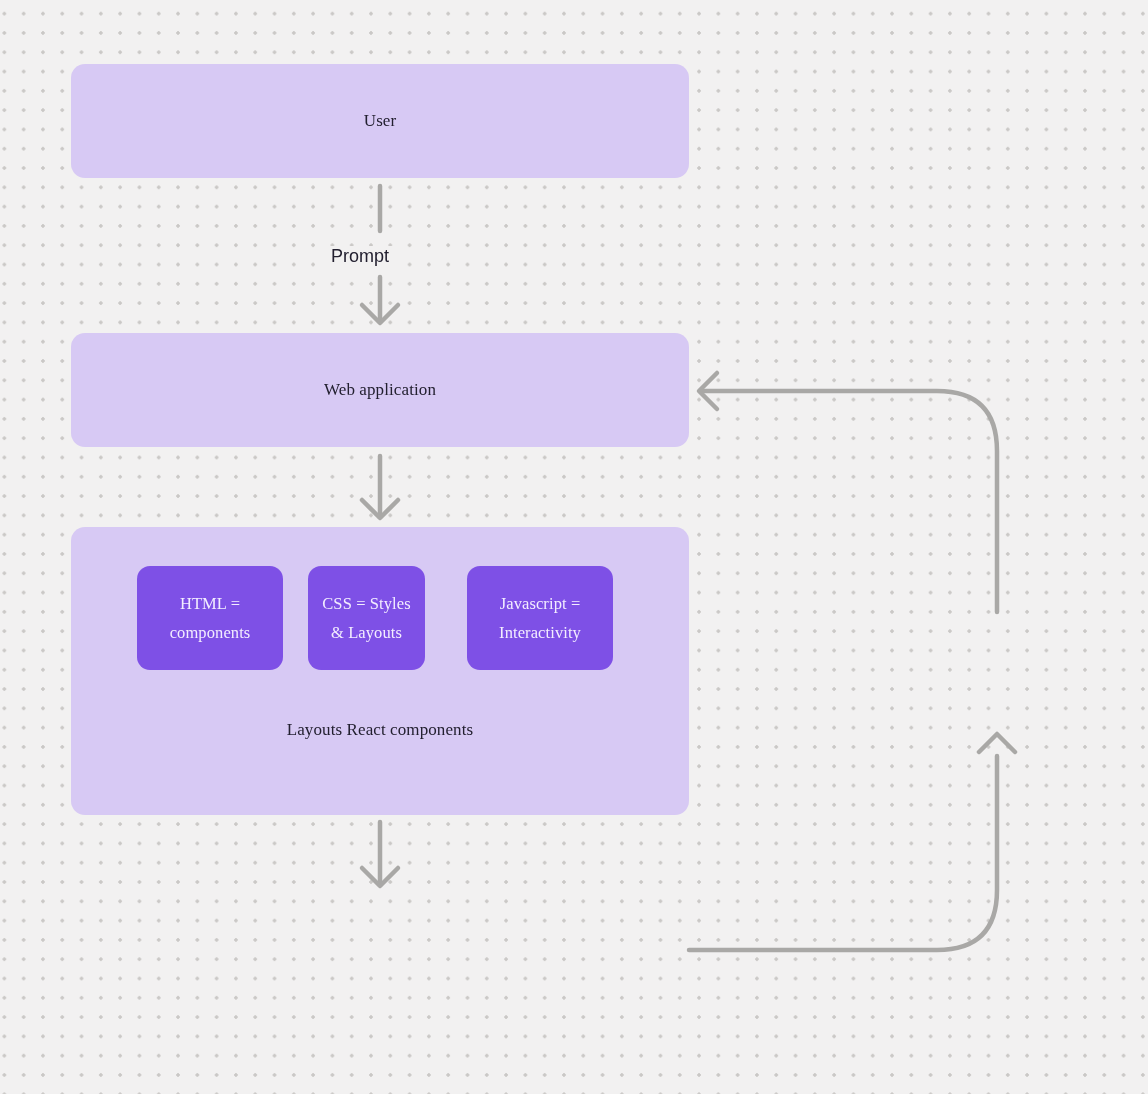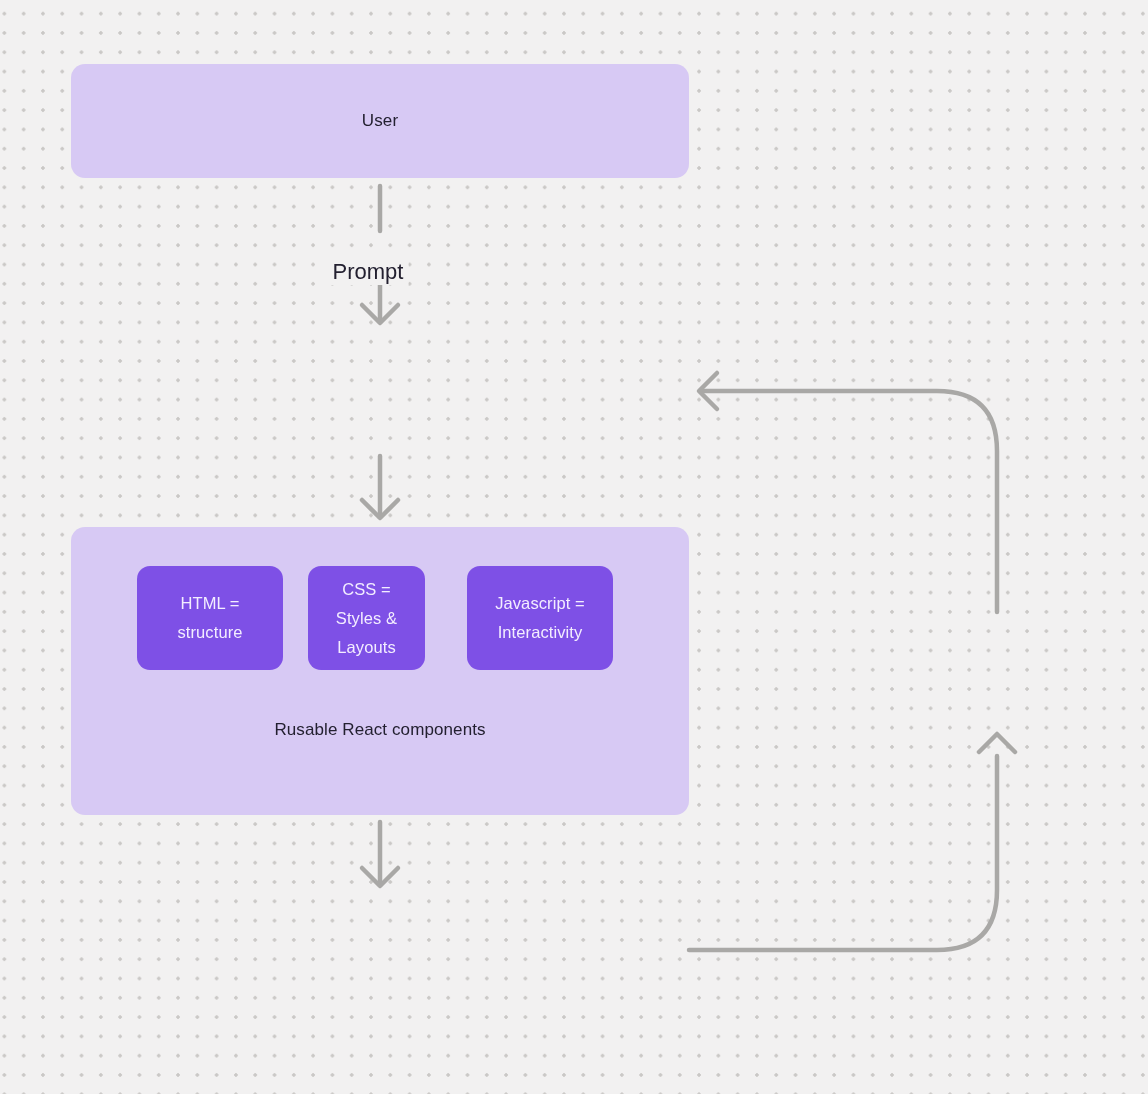--- a/index.html
+++ b/index.html
@@ -18,21 +18,21 @@
     position:relative;width:1148px;height:1094px;
     background-color:var(--canvas-bg);
     background-image:radial-gradient(circle,var(--dot) 1.5px,transparent 1.7px);
     background-size:19.3px 19.3px;
     background-position:14px 4px;
   }
   svg.connectors{position:absolute;inset:0;width:1148px;height:1094px;pointer-events:none;}
   svg.connectors path{fill:none;stroke:var(--connector);stroke-width:4.5;stroke-linecap:round;stroke-linejoin:round;}
   .node{
     position:absolute;display:flex;align-items:center;justify-content:center;
-    text-align:center;border-radius:14px;
+    text-align:center;border-radius:14px;font-family:Liberation Serif, serif;
   }
   .node.light{
     background:var(--node-light);
     color:var(--text-dark);
     font-size:17px;
     letter-spacing:.1px;
   }
   .node.dark{
     background:var(--node-dark);
     color:var(--text-light);
@@ -47,23 +47,23 @@
   .node-html{left:66px;top:39px;width:146px;height:104px;}
   .node-css{left:237px;top:39px;width:117px;height:104px;}
   .node-js{left:396px;top:39px;width:146px;height:104px;}
   .group-label{
     position:absolute;left:0;top:189px;width:100%;
     text-align:center;font-size:17px;color:var(--text-dark);line-height:28px;
   }
   .node-vite{left:71px;top:893px;width:618px;height:114px;}
   .node-render{left:901px;top:613px;width:191px;height:115px;}
   .edge-label{
-    position:absolute;left:368px;top:246px;transform:translateX(-50%);
-    font-size:22px;color:var(--text-dark);
-    background:var(--canvas-bg);padding:0 5px;white-space:nowrap;margin-top:13px;
+    position:absolute;left:360px;top:246px;transform:translateX(-50%);
+    font-size:18px;color:var(--text-dark);
+    background:var(--canvas-bg);padding:0 5px;white-space:nowrap;
   }
 </style>
 </head>
 <body>
 
 <div class="canvas">
 
   <svg class="connectors" viewBox="0 0 1148 1094" aria-hidden="true">
 
     <path d="M380 186 V231"></path>
@@ -83,29 +83,32 @@
     <path d="M997 612 V451 Q997 391 937 391 H701"></path>
     <path d="M717 373 L699 391 L717 409"></path>
   </svg>
 
   <div class="node light node-user">
     <span>User</span>
   </div>
 
   <div class="edge-label">Prompt</div>
 
+  <div class="node light node-webapp">
+    <span>Web application</span>
+  </div>
 
   <div class="node light node-group">
     <div class="node dark node-html">
-      <span>HTML = structure</span>
+      <span>HTML = components</span>
     </div>
     <div class="node dark node-css">
       <span>CSS = Styles &amp; Layouts</span>
     </div>
     <div class="node dark node-js">
       <span>Javascript = Interactivity</span>
     </div>
-    <div class="group-label">Rusable React components</div>
+    <div class="group-label">Layouts React components</div>
   </div>
 
 
 
 </div>
 
 </body></html>

